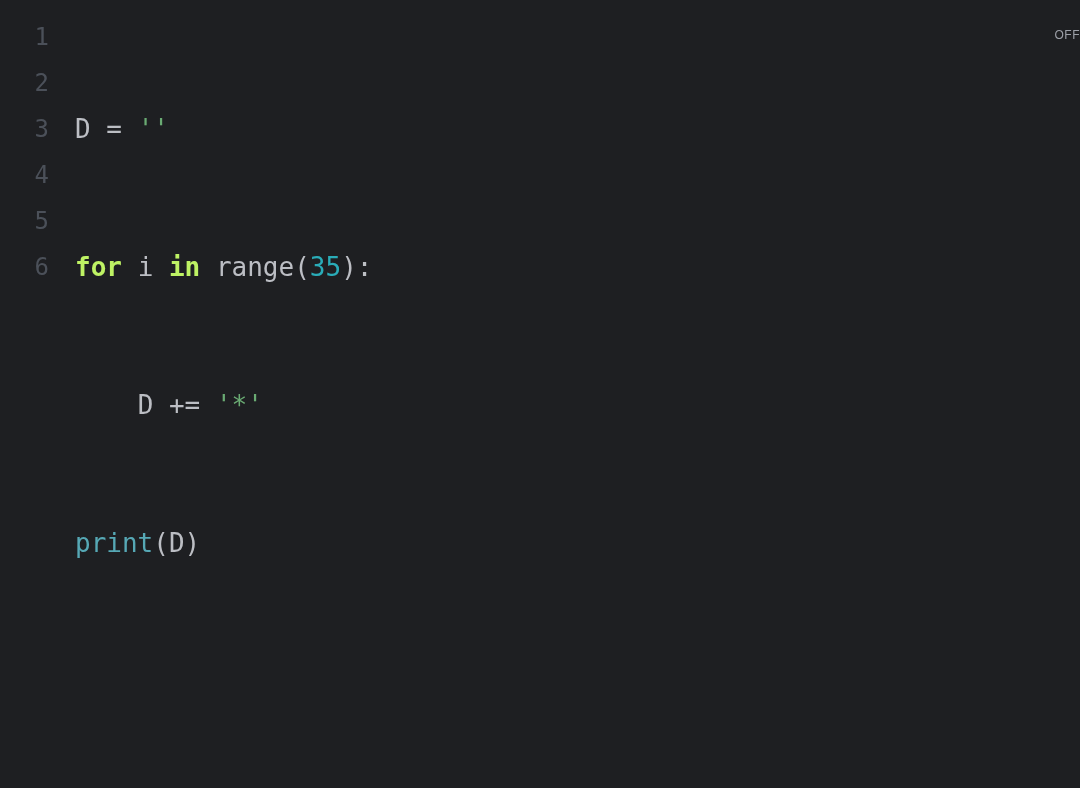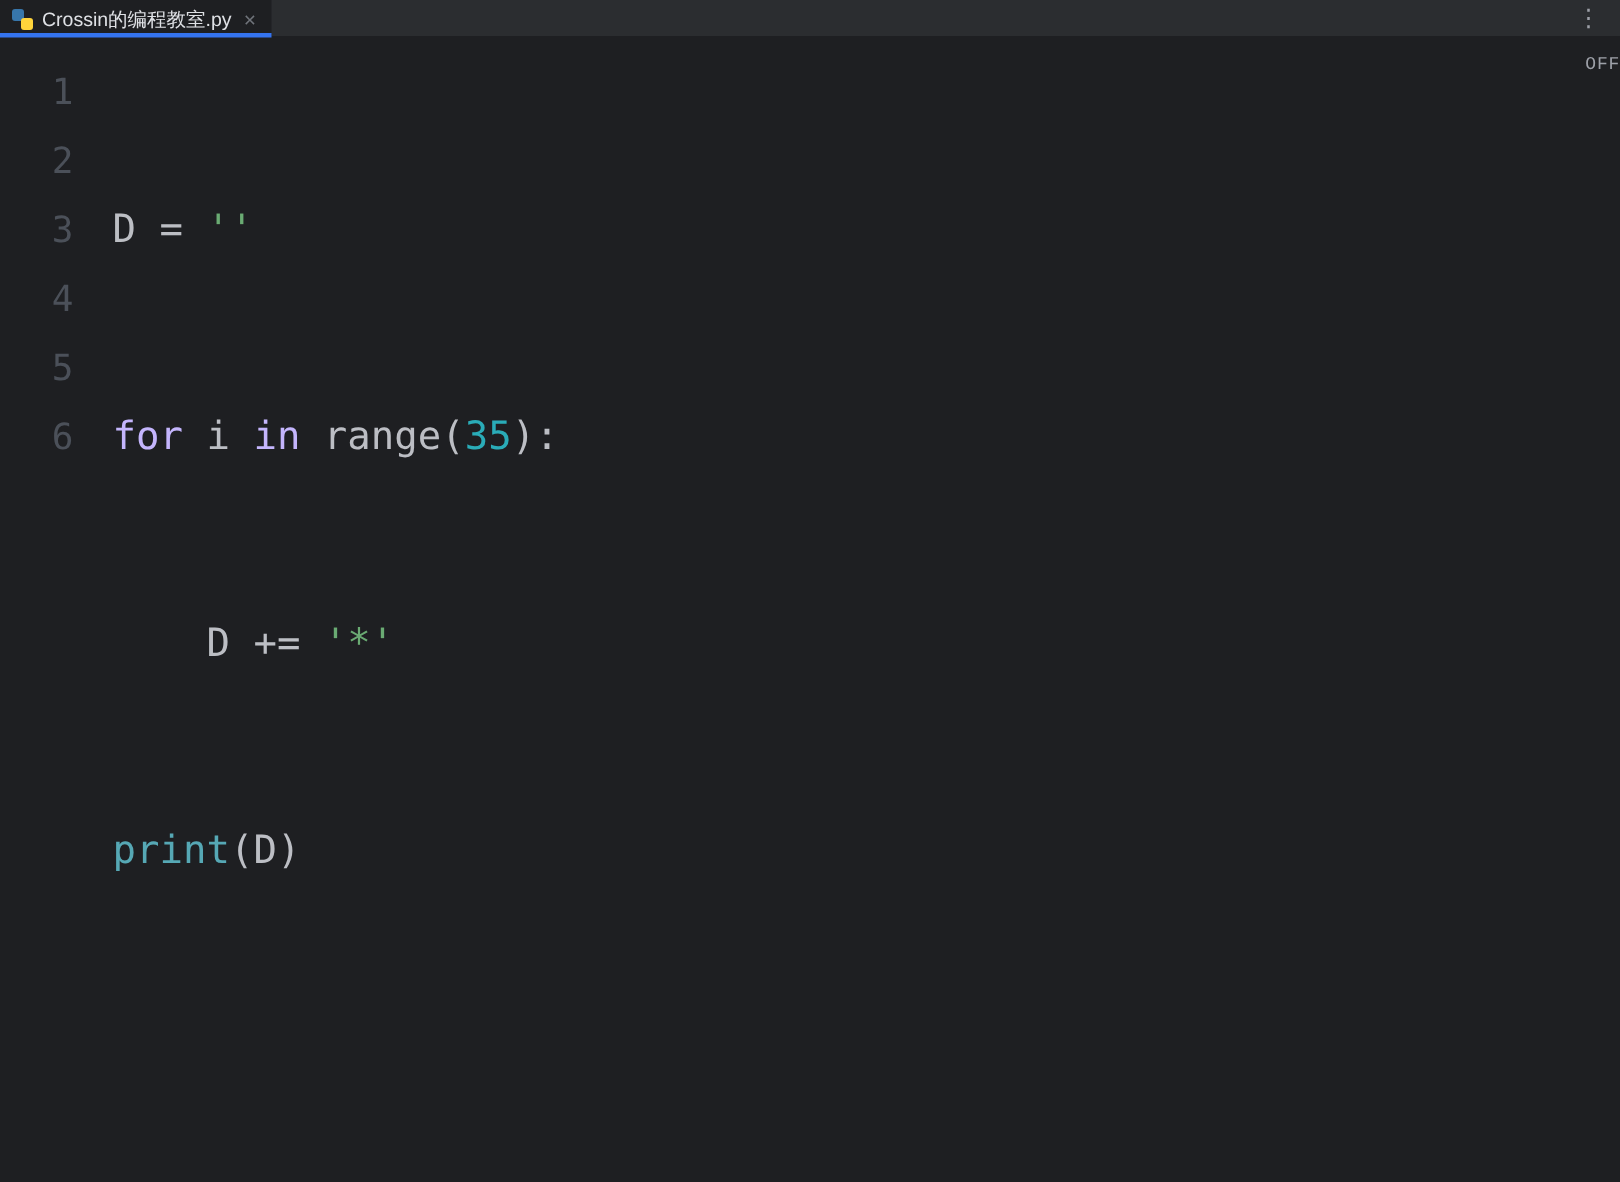--- a/index.html
+++ b/index.html
@@ -64,45 +64,44 @@
     .tabbar-actions span { cursor:pointer; }
 
     .editor-body {
       flex:1;
       display:flex;
       position:relative;
       padding-top:14px;
     }
     .editor-status {
       position:absolute;
-      top: 12px;
+      top: 28px;
       right: 0;
       font-size: 12px;
       color:#9da0a8;
       letter-spacing:0.5px;
-      font-family:Liberation Mono, monospace;
     }
     .gutter {
       width: 75px;
       text-align: right;
       padding-right: 26px;
       color: #4b5059;
       font-family: "Menlo","Consolas",monospace;
       font-size: 24px;
       line-height: 46px;
       user-select: none;
     }
     .code {
       flex:1;
       font-family: "Menlo","Consolas",monospace;
       font-size: 26px;
       line-height: 46px;
       white-space: pre;
     }
-    .tok-kw   { color:#c4b5fd; }
+    .tok-kw   { color:#bef264;font-weight:bold; }
     .tok-id   { color:#bcbec4; }
     .tok-fn   { color:#56a8b5; }
     .tok-num  { color:#2aacb8;text-align:right; }
     .tok-str  { color:#6aab73; }
     .tok-op   { color:#bcbec4; }
     .tok-call { color:#bcbec4; }
 
     
     .py-icon {
       width:14px; height:14px; display:inline-block; position:relative;
@@ -111,30 +110,20 @@
       content:""; position:absolute; width:8px; height:8px; border-radius:2px;
     }
     .py-icon::before { background:#3776ab; left:0; top:0; }
     .py-icon::after  { background:#ffd43b; right:0; bottom:0; }
   </style>
 </head>
 <body>
 
 <div class="editor-panel">
 
-  <div class="tab-bar">
-    <div class="tab">
-      <span class="py-icon"></span>
-      <span>Crossin的编程教室.py</span>
-      <span class="tab-close">×</span>
-    </div>
-    <div class="tabbar-actions">
-      <span>⋮</span>
-    </div>
-  </div>
 
   <div class="editor-body">
     <div class="editor-status">OFF</div>
 
     <div class="gutter">
       <div>1</div>
       <div>2</div>
       <div>3</div>
       <div>4</div>
       <div>5</div>

